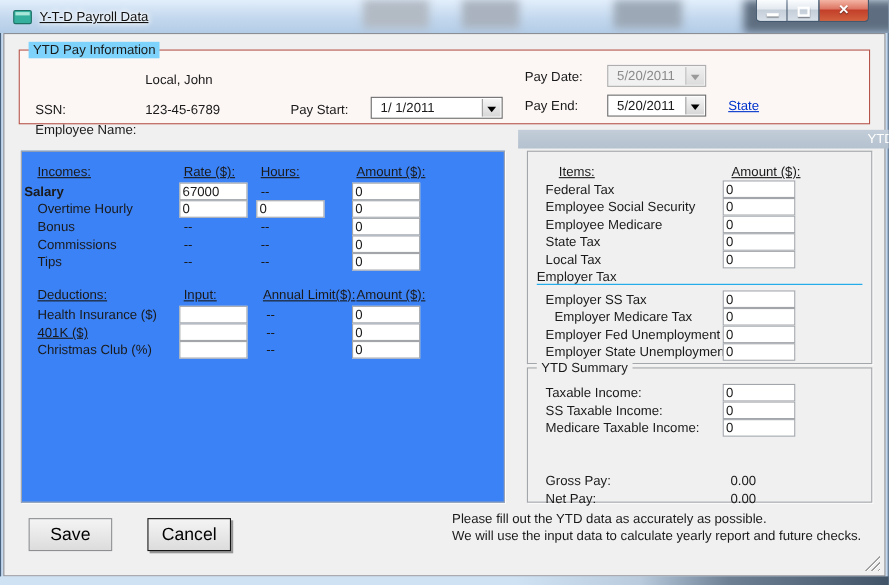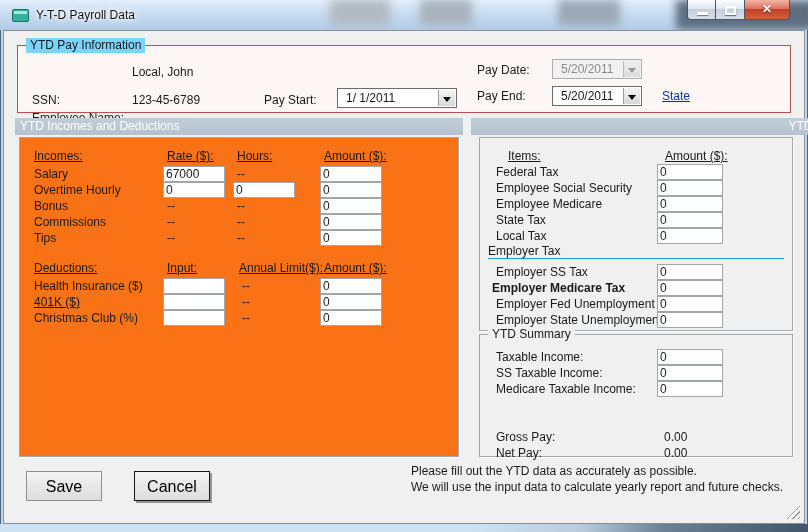--- a/index.html
+++ b/index.html
@@ -11,21 +11,21 @@
   }
   
   .titlebar{position:absolute;left:0;top:0;width:808px;height:30px;overflow:hidden;
     background:linear-gradient(#e2eefb,#c3d8ee 55%,#b3cce6);}
   .blur-shape{position:absolute;filter:blur(4px);}
   .titlebar-content{position:absolute;left:0;top:0;width:100%;height:100%;}
   .app-icon{position:absolute;left:12px;top:9px;width:17px;height:13px;background:#35b09e;
     border:1px solid #1e6f64;border-radius:2px;}
   .app-icon .bar{position:absolute;left:1px;top:1px;right:1px;height:3px;background:#a9e6da;}
   .win-title{position:absolute;left:36px;top:0;line-height:30px;color:#111;
-    text-shadow:0 0 3px #fff,0 0 6px #fff,0 0 8px #fff;}
+    text-shadow:0 0 3px #fff,0 0 6px #fff,0 0 8px #fff;text-decoration:underline;}
   .winbtns{position:absolute;top:0;right:18px;height:20px;display:flex;}
   .winbtn{height:20px;border:1px solid #43596f;border-top:none;position:relative;
     background:linear-gradient(#fbfdfe 0%,#e2e8ef 45%,#c3cdd8 46%,#d8e0e9);}
   .winbtn.min{width:29px;border-radius:0 0 0 4px;}
   .winbtn.max{width:29px;border-left:none;}
   .winbtn.close{width:45px;border-left:none;border-radius:0 0 4px 0;
     background:linear-gradient(#f4b5a4 0%,#dc7260 45%,#c13e28 46%,#d2603e);}
   .glyph-min{position:absolute;left:9px;top:12px;width:11px;height:3px;background:#fff;
     box-shadow:0 1px 1px rgba(0,0,0,.45);}
   .glyph-max{position:absolute;left:9px;top:6px;width:11px;height:9px;border:2px solid #fff;
@@ -135,31 +135,30 @@
       <div class="combo" style="left:534px;top:40px;width:90px;">
         <span class="combo-text">5/20/2011</span>
         <span class="combo-btn">
             <span class="combo-arrow"></span>
           </span>
       </div>
 
       <div class="help-link" style="left:644px;top:42px;">State</div>
     </div>
 
-    <div class="section-header" style="left:11px;top:87px;width:448px;">YTD Incomes and Deductions</div>
     <div class="section-header" style="left:467px;top:87px;width:376px;text-align:right;">YTD Taxes</div>
 
-    <div class="gbox" style="left:15px;top:106px;width:440px;height:320px;background:#f97316;">
+    <div class="gbox" style="left:15px;top:106px;width:440px;height:320px;background:#3b82f6;">
 
       <div class="cell hdr" style="left:14px;top:10px;">Incomes:</div>
       <div class="cell hdr" style="left:147px;top:10px;">Rate ($):</div>
       <div class="cell hdr" style="left:217px;top:10px;">Hours:</div>
       <div class="cell hdr" style="left:304px;top:10px;">Amount ($):</div>
 
-      <div class="cell" style="left:14px;top:28px;">Salary</div>
+      <div class="cell" style="left:2px;top:28px;font-weight:bold;">Salary</div>
       <input class="tinput" style="left: 143px; top: 28px;" value="67000">
       <div class="cell" style="left:217px;top:28px;">--</div>
       <input class="tinput" style="left: 300px; top: 28px;" value="0">
 
       <div class="cell" style="left:14px;top:44px;">Overtime Hourly</div>
       <input class="tinput" style="left: 143px; top: 44px;" value="0">
       <input class="tinput" style="left: 213px; top: 44px;" value="0">
       <input class="tinput" style="left: 300px; top: 44px;" value="0">
 
       <div class="cell" style="left:14px;top:60px;">Bonus</div>
@@ -210,21 +209,21 @@
       <input class="tinput" style="left: 177px; top: 58px; width: 66px;" value="0">
       <div class="cell" style="left:16px;top:74px;">State Tax</div>
       <input class="tinput" style="left: 177px; top: 74px; width: 66px;" value="0">
       <div class="cell" style="left:16px;top:90px;">Local Tax</div>
       <input class="tinput" style="left: 177px; top: 90px; width: 66px;" value="0">
 
       <div class="divider-line" style="left:8px;right:8px;top:106px;">Employer Tax</div>
 
       <div class="cell" style="left:16px;top:126px;">Employer SS Tax</div>
       <input class="tinput" style="left: 177px; top: 126px; width: 66px;" value="0">
-      <div class="cell" style="left:12px;top:142px;font-weight:bold;">Employer Medicare Tax</div>
+      <div class="cell" style="left:24px;top:142px;">Employer Medicare Tax</div>
       <input class="tinput" style="left: 177px; top: 142px; width: 66px;" value="0">
       <div class="cell" style="left:16px;top:158px;">Employer Fed Unemployment</div>
       <input class="tinput" style="left: 177px; top: 158px; width: 66px;" value="0">
       <div class="cell" style="left:16px;top:174px;">Employer State Unemployment</div>
       <input class="tinput" style="left: 177px; top: 174px; width: 66px;" value="0">
     </div>
 
     <div class="gbox" style="left:475px;top:303px;width:314px;height:123px;background:#f0f0f0;">
       <div class="gbox-label lbl-gray">YTD Summary</div>
 

